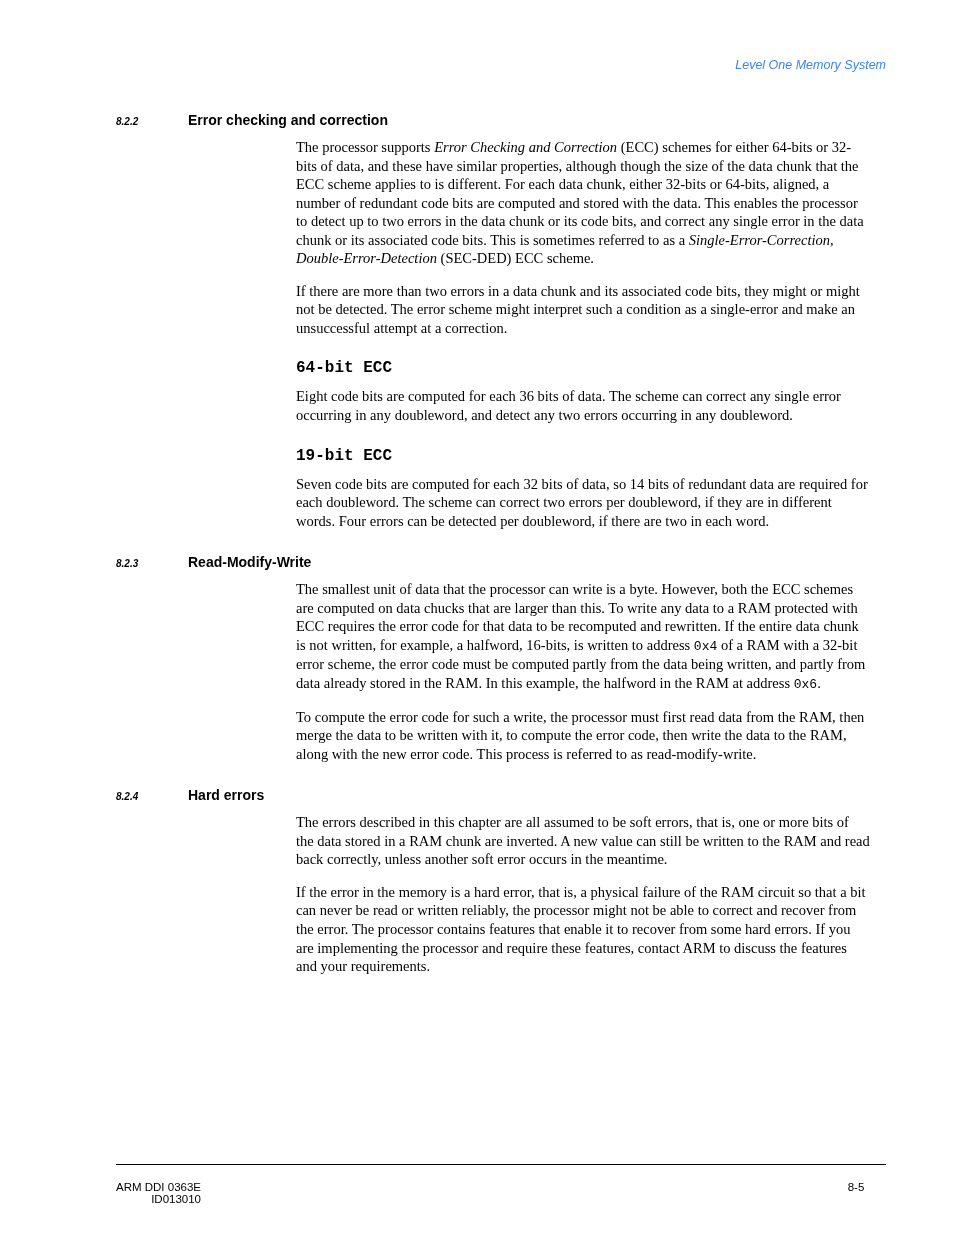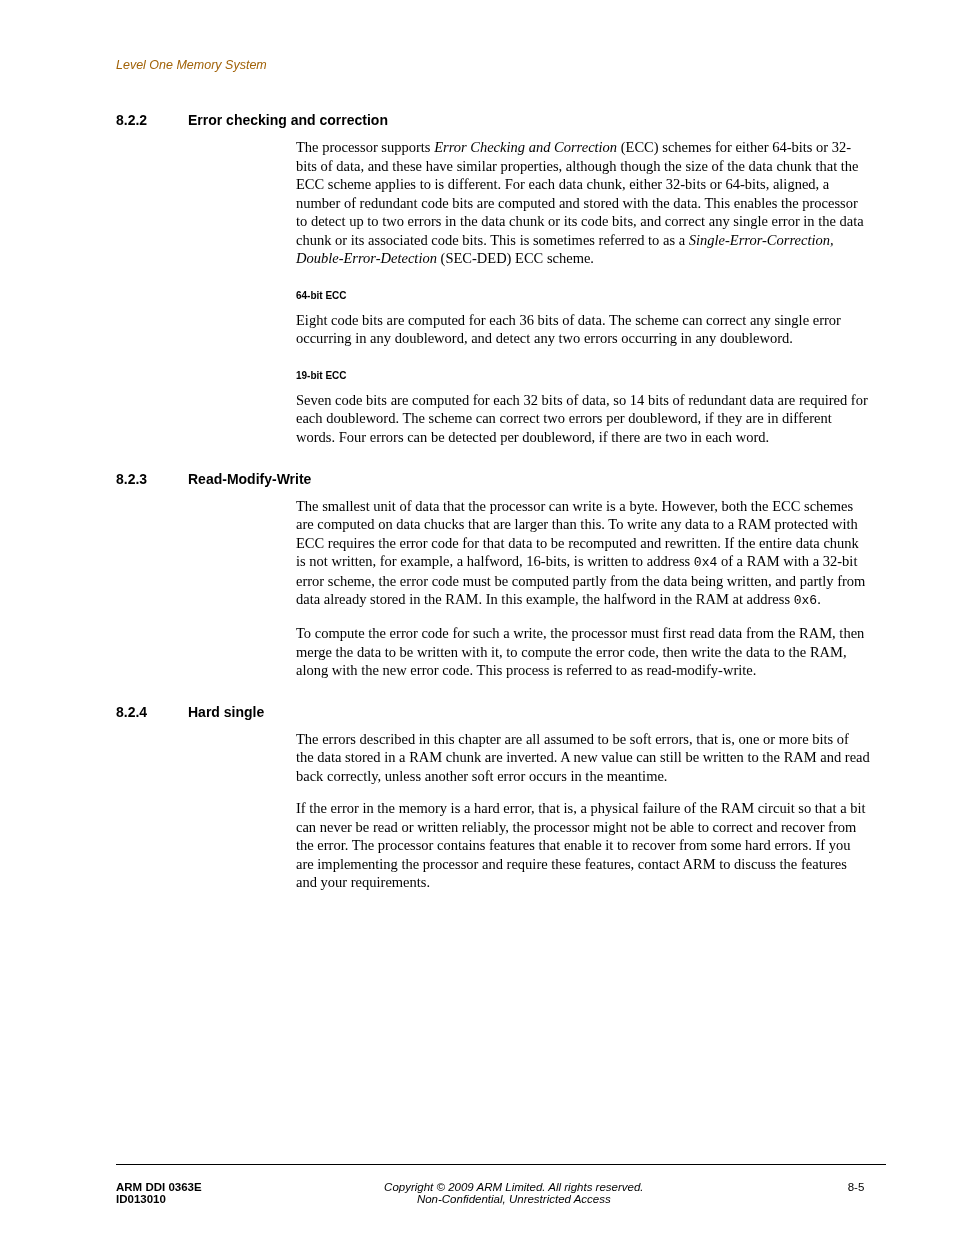--- a/index.html
+++ b/index.html
@@ -16,58 +16,60 @@
   .page {
     box-sizing: border-box;
     width: 954px;
     height: 1235px;
     padding: 58px 68px 0 116px;
     position: relative;
   }
   .running-head {
     font-style: italic;
     font-size: 12.5px;
+    text-align: right;
     margin-bottom: 40px;
     font-family: Arial, Helvetica, sans-serif;
-    color: #a16207;
+    color: #3b82f6;
   }
   .section {
     margin-top: 0;
   }
   .section-row {
     display: flex;
     align-items: baseline;
     margin-top: 10px;
     margin-bottom: 10px;
   }
   .sec-num {
     width: 72px;
     flex: 0 0 72px;
     font-weight: bold;
     font-family: Arial, Helvetica, sans-serif;
-    font-size: 14px;
+    font-size: 10px;
+    font-style: italic;
   }
   .sec-title {
     font-weight: bold;
     font-family: Arial, Helvetica, sans-serif;
     font-size: 14px;
   }
   .body-block {
     margin-left: 180px;
   }
   .para {
     font-size: 14.5px;
     line-height: 1.28;
     margin: 0 16px 14px 0;
     text-align: left;
   }
   .subhead {
     font-weight: bold;
-    font-family: Liberation Sans, sans-serif;
-    font-size: 10px;
+    font-family: Liberation Mono, monospace;
+    font-size: 16px;
     margin: 22px 0 10px 0;
   }
   .ital { font-style: italic; }
   .code { font-family: "Courier New", monospace; font-size: 13px; }
   .footer-rule {
     position: absolute;
     left: 116px;
     right: 68px;
     bottom: 70px;
     border-top: 1px solid #000;
@@ -77,41 +79,42 @@
     position: absolute;
     left: 116px;
     right: 68px;
     bottom: 30px;
     display: flex;
     justify-content: space-between;
     align-items: flex-start;
     font-size: 11.5px;
     font-family: Arial, Helvetica, sans-serif;
   }
-  .footer-left { text-align: left; font-weight: bold; }
+  .footer-left { text-align: right; }
   .footer-center { text-align: center; font-style: italic; flex: 1;}
   .footer-right { text-align: center; width: 60px;}
   .gap-above { margin-top: 24px; }
 </style>
 </head>
 <body>
 
 <div class="page">
 
   <div class="running-head">Level One Memory System</div>
 
   <div class="section">
     <div class="section-row">
       <div class="sec-num">8.2.2</div>
       <div class="sec-title">Error checking and correction</div>
     </div>
     <div class="body-block">
       <p class="para">
         <span>The processor supports </span><span class="ital">Error Checking and Correction</span><span> (ECC) schemes for either 64-bits or 32-bits of data, and these have similar properties, although though the size of the data chunk that the ECC scheme applies to is different. For each data chunk, either 32-bits or 64-bits, aligned, a number of redundant code bits are computed and stored with the data. This enables the processor to detect up to two errors in the data chunk or its code bits, and correct any single error in the data chunk or its associated code bits. This is sometimes referred to as a </span><span class="ital">Single-Error-Correction, Double-Error-Detection</span><span> (SEC-DED) ECC scheme.</span>
       </p>
+      <p class="para">If there are more than two errors in a data chunk and its associated code bits, they might or might not be detected. The error scheme might interpret such a condition as a single-error and make an unsuccessful attempt at a correction.</p>
 
       <div class="subhead">64-bit ECC</div>
       <p class="para">Eight code bits are computed for each 36 bits of data. The scheme can correct any single error occurring in any doubleword, and detect any two errors occurring in any doubleword.</p>
 
       <div class="subhead">19-bit ECC</div>
       <p class="para">Seven code bits are computed for each 32 bits of data, so 14 bits of redundant data are required for each doubleword. The scheme can correct two errors per doubleword, if they are in different words. Four errors can be detected per doubleword, if there are two in each word.</p>
     </div>
   </div>
 
   <div class="section">
@@ -123,36 +126,32 @@
       <p class="para">
         <span>The smallest unit of data that the processor can write is a byte. However, both the ECC schemes are computed on data chucks that are larger than this. To write any data to a RAM protected with ECC requires the error code for that data to be recomputed and rewritten. If the entire data chunk is not written, for example, a halfword, 16-bits, is written to address </span><span class="code">0x4</span><span> of a RAM with a 32-bit error scheme, the error code must be computed partly from the data being written, and partly from data already stored in the RAM. In this example, the halfword in the RAM at address </span><span class="code">0x6</span><span>.</span>
       </p>
       <p class="para">To compute the error code for such a write, the processor must first read data from the RAM, then merge the data to be written with it, to compute the error code, then write the data to the RAM, along with the new error code. This process is referred to as read-modify-write.</p>
     </div>
   </div>
 
   <div class="section">
     <div class="section-row gap-above">
       <div class="sec-num">8.2.4</div>
-      <div class="sec-title">Hard single</div>
+      <div class="sec-title">Hard errors</div>
     </div>
     <div class="body-block">
       <p class="para">The errors described in this chapter are all assumed to be soft errors, that is, one or more bits of the data stored in a RAM chunk are inverted. A new value can still be written to the RAM and read back correctly, unless another soft error occurs in the meantime.</p>
       <p class="para">If the error in the memory is a hard error, that is, a physical failure of the RAM circuit so that a bit can never be read or written reliably, the processor might not be able to correct and recover from the error. The processor contains features that enable it to recover from some hard errors. If you are implementing the processor and require these features, contact ARM to discuss the features and your requirements.</p>
     </div>
   </div>
 
   <div class="footer-rule"></div>
   <div class="footer">
     <div class="footer-left">
       <div>ARM DDI 0363E</div>
       <div>ID013010</div>
     </div>
-    <div class="footer-center">
-      <div>Copyright © 2009 ARM Limited. All rights reserved.</div>
-      <div>Non-Confidential, Unrestricted Access</div>
-    </div>
     <div class="footer-right">
       <div>8-5</div>
     </div>
   </div>
 
 </div>
 
 </body></html>

